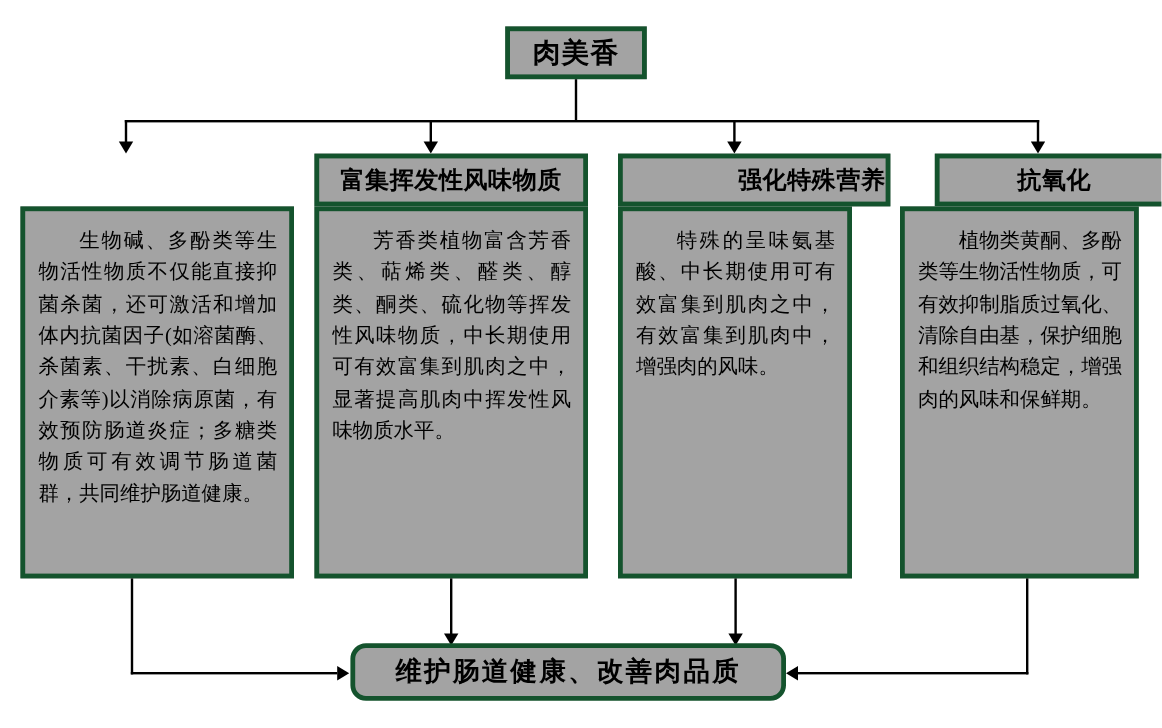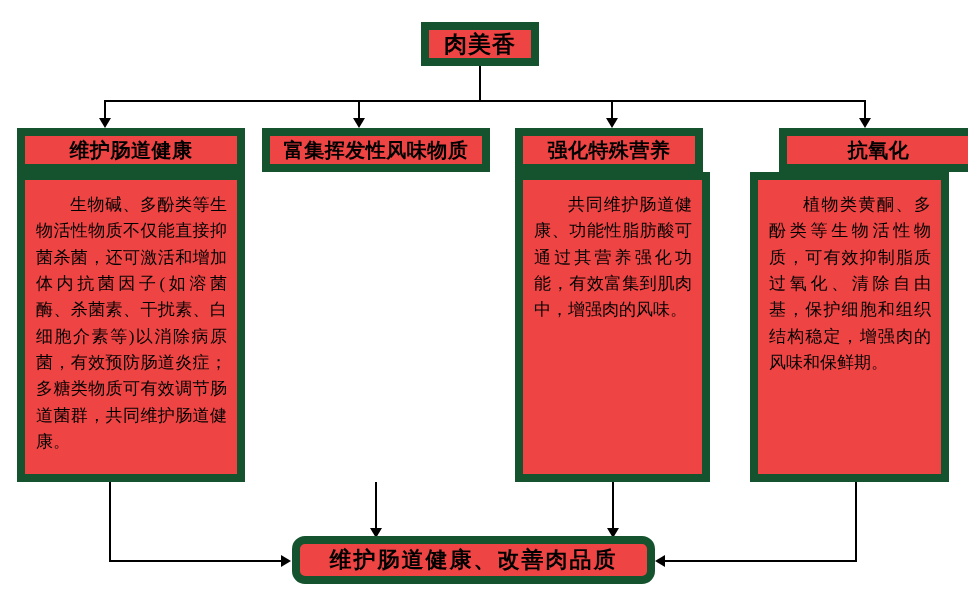--- a/index.html
+++ b/index.html
@@ -13,22 +13,22 @@
   }
   #canvas {
     position: relative;
     width: 968px;
     height: 607px;
     background: #ffffff;
     overflow: hidden;
   }
   .box {
     position: absolute;
-    border: 8px solid #14532d;
-    background: #ef4444;
+    border: 4px solid #14532d;
+    background: #a3a3a3;
     box-sizing: border-box;
   }
   .title-box {
     display: flex;
     align-items: center;
     justify-content: center;
     font-size: 23px;
     font-weight: bold;
     letter-spacing: 1px;
   }
@@ -105,36 +105,36 @@
 
   <div class="line vline" style="left:358px; top:100px; width:2px; height:20px;"></div>
   <div class="arrow-down" style="left:353px; top:118px;"></div>
 
   <div class="line vline" style="left:611px; top:100px; width:2px; height:20px;"></div>
   <div class="arrow-down" style="left:606px; top:118px;"></div>
 
   <div class="line vline" style="left:864px; top:100px; width:2px; height:20px;"></div>
   <div class="arrow-down" style="left:859px; top:118px;"></div>
 
-  <div class="box col-head" style="left:17px; top:128px; width:228px; height:44px;">
-    <span>维护肠道健康</span>
-  </div>
   <div class="box col-body" style="left:17px; top:172px; width:228px; height:310px;">
     <span>生物碱、多酚类等生物活性物质不仅能直接抑菌杀菌，还可激活和增加体内抗菌因子(如溶菌酶、杀菌素、干扰素、白细胞介素等)以消除病原菌，有效预防肠道炎症；多糖类物质可有效调节肠道菌群，共同维护肠道健康。</span>
   </div>
 
   <div class="box col-head" style="left:262px; top:128px; width:228px; height:44px;text-align:right;">
     <span>富集挥发性风味物质</span>
   </div>
+  <div class="box col-body" style="left:262px; top:172px; width:228px; height:310px;">
+    <span>芳香类植物富含芳香类、萜烯类、醛类、醇类、酮类、硫化物等挥发性风味物质，中长期使用可有效富集到肌肉之中，显著提高肌肉中挥发性风味物质水平。</span>
+  </div>
 
-  <div class="box col-head" style="left:515px; top:128px; width:188px; height:44px;">
+  <div class="box col-head" style="left:515px; top:128px; width:227px; height:44px;justify-content:flex-end;">
     <span>强化特殊营养</span>
   </div>
   <div class="box col-body" style="left:515px; top:172px; width:195px; height:310px;">
-    <span>共同维护肠道健康、功能性脂肪酸可通过其营养强化功能，有效富集到肌肉中，增强肉的风味。</span>
+    <span>特殊的呈味氨基酸、中长期使用可有效富集到肌肉之中，有效富集到肌肉中，增强肉的风味。</span>
   </div>
 
   <div class="box col-head" style="left:750px; top:128px; width:199px; height:44px;margin-left:29px;">
     <span>抗氧化</span>
   </div>
   <div class="box col-body" style="left:750px; top:172px; width:199px; height:310px;">
     <span>植物类黄酮、多酚类等生物活性物质，可有效抑制脂质过氧化、清除自由基，保护细胞和组织结构稳定，增强肉的风味和保鲜期。</span>
   </div>
 
   <div class="line vline" style="left:109px; top:482px; width:2px; height:80px;"></div>

